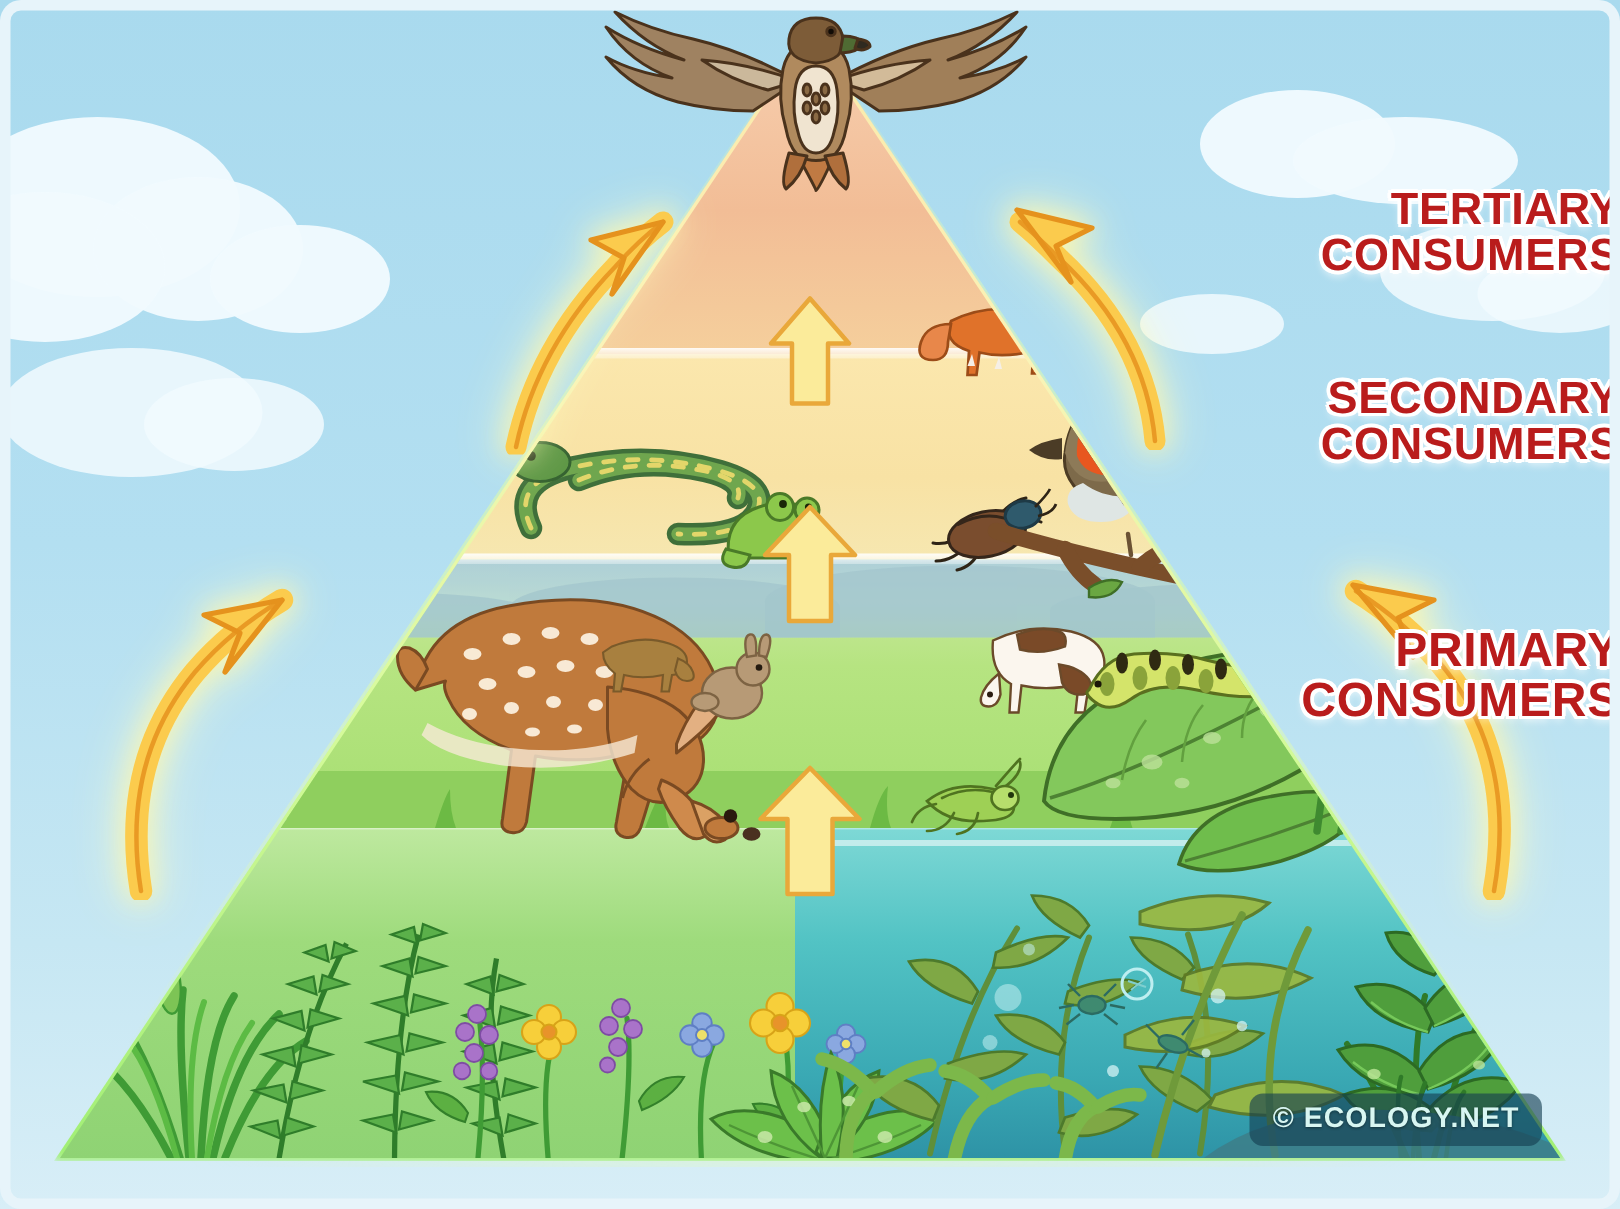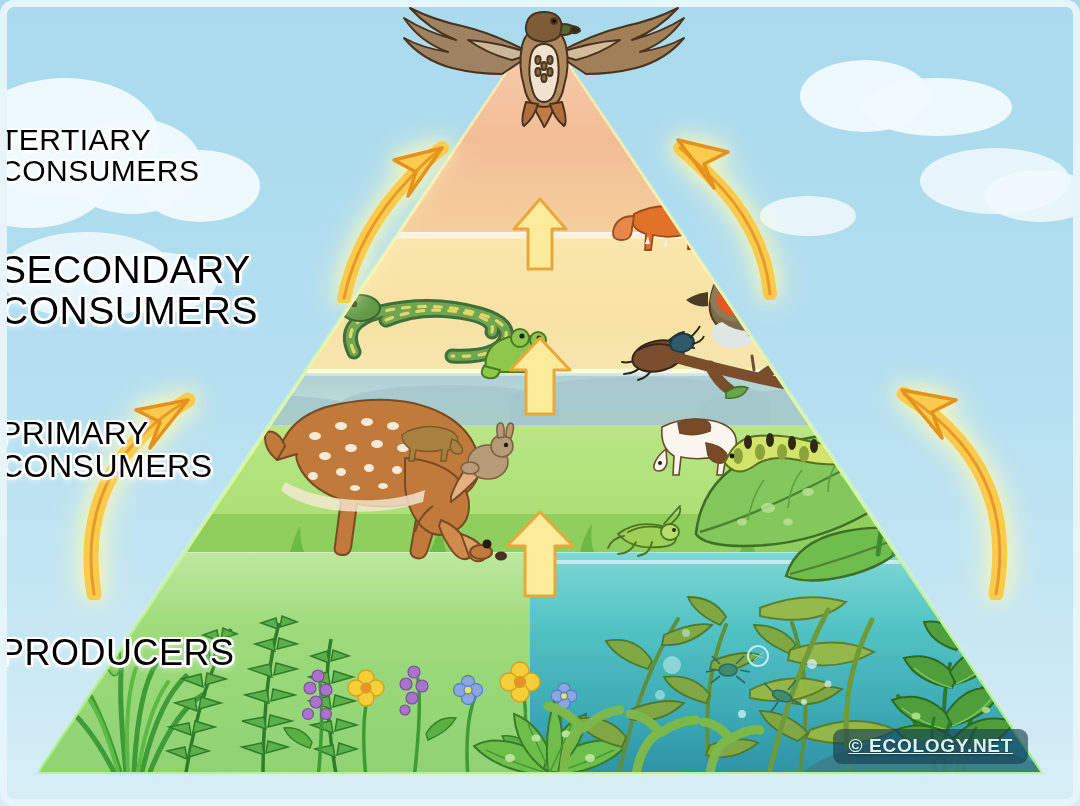--- a/index.html
+++ b/index.html
@@ -56,49 +56,49 @@
 
   .band-sep{position:absolute;left:0;width:100%;height:7px;
     background:linear-gradient(180deg,rgba(255,255,255,.9),rgba(255,255,255,.35));}
 
   
   .hills{position:absolute;left:0;top:349px;width:100%;height:52px;
     background:linear-gradient(180deg,#a8cbe0 0%,#b9d9de 60%,#bfe2b2 100%);opacity:.85;}
   .hill{position:absolute;bottom:0;background:#9dc0d6;border-radius:50% 50% 0 0;opacity:.8;}
 
   
-  .lvl-label{position:absolute;left:0;width:100%;text-align:left;
-    font-weight:normal;color:#000000;letter-spacing:.5px;line-height:1.04;
+  .lvl-label{position:absolute;left:0;width:100%;text-align:right;
+    font-weight:bold;color:#b91c1c;letter-spacing:.5px;line-height:1.04;
     text-shadow:
       -2px -2px 0 #fff, 2px -2px 0 #fff, -2px 2px 0 #fff, 2px 2px 0 #fff,
       0 -2.5px 0 #fff, 0 2.5px 0 #fff, -2.5px 0 0 #fff, 2.5px 0 0 #fff,
       0 3px 6px rgba(255,255,255,.9);
     pointer-events:none;}
   .lbl-tertiary{top:124px;font-size:30px;}
-  .lbl-secondary{top:250px;font-size:39px;}
+  .lbl-secondary{top:250px;font-size:30px;}
   .lbl-primary{top:417px;font-size:32px;}
   .lbl-producers{top:634px;font-size:36px;}
 
   
   .up-arrow{position:absolute;left:50%;transform:translateX(-50%);}
   .up-arrow svg{display:block;}
 
   
   .curve-arrow{position:absolute;filter:drop-shadow(0 0 9px rgba(255,247,170,.95)) drop-shadow(0 0 16px rgba(255,255,200,.7));}
 
   
   .art{position:absolute;}
   .art svg{display:block;overflow:visible;}
 
   
   .watermark{position:absolute;right:52px;bottom:42px;
     background:rgba(20,62,80,.62);color:#d8f6f2;
     font-size:19px;font-weight:bold;letter-spacing:.7px;
     padding:6px 15px 7px;border-radius:9px;white-space:nowrap;
-    text-shadow:0 1px 2px rgba(0,0,0,.45);text-decoration:underline;}
+    text-shadow:0 1px 2px rgba(0,0,0,.45);}
 
   
   .frame{position:absolute;inset:0;pointer-events:none;
     box-shadow:inset 0 0 0 7px #e7f4fa;border-radius:14px;}
 </style>
 </head>
 <body>
 
 <div id="stage">
 
@@ -811,20 +811,17 @@
     <div>CONSUMERS</div>
   </div>
   <div class="lvl-label lbl-secondary">
     <div>SECONDARY</div>
     <div>CONSUMERS</div>
   </div>
   <div class="lvl-label lbl-primary">
     <div>PRIMARY</div>
     <div>CONSUMERS</div>
   </div>
-  <div class="lvl-label lbl-producers">
-    <div>PRODUCERS</div>
-  </div>
 
   <div class="watermark">© ECOLOGY.NET</div>
 
   <div class="frame"></div>
 </div>
 
 </body></html>

